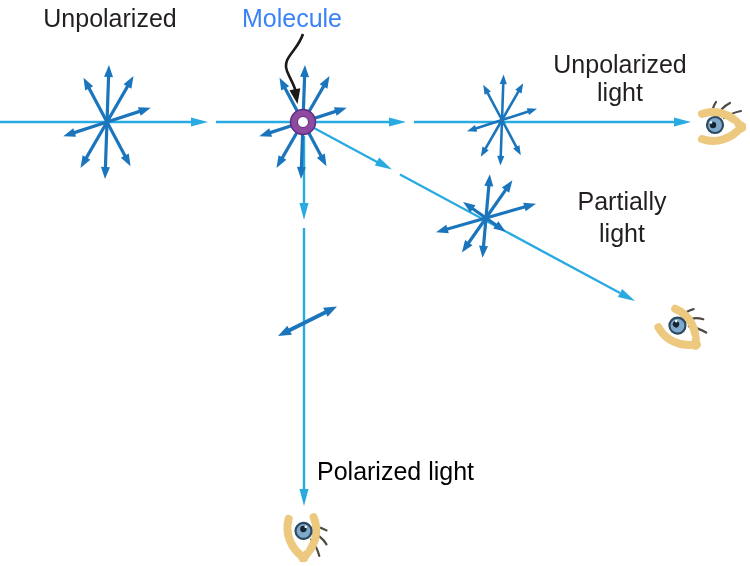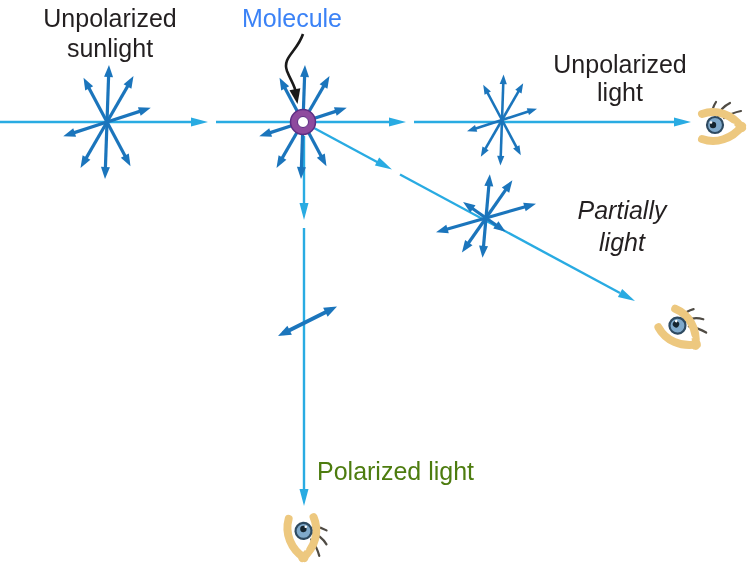--- a/index.html
+++ b/index.html
@@ -16,21 +16,21 @@
     position:absolute;
     font-size:25px;
     line-height:30px;
     color:#231F20;
     white-space:nowrap;
   }
   .center{text-align:center;}
   #lbl-sun{left:25px;top:3px;width:170px;}
   #lbl-mol{left:227px;top:3px;width:130px;}
   #lbl-unp{left:540px;top:50px;width:160px;line-height:28px;}
-  #lbl-part{left:542px;top:194px;width:160px;line-height:32px;font-style:italic;}
+  #lbl-part{left:542px;top:185px;width:160px;line-height:32px;}
   #lbl-pol{left:317px;top:456px;width:230px;text-align:left;}
 </style>
 </head>
 <body>
 
 <div class="stage">
 
   <svg class="diagram-svg" width="750" height="566" viewBox="0 0 750 566">
     <g id="ray-horizontal">
         <line x1="0" y1="122" x2="193" y2="122" stroke="#29ABE2" stroke-width="2.4"></line>
@@ -173,34 +173,33 @@
           <polygon points="-2,-6 13,-2 0,7" fill="#ffffff"></polygon>
           <circle cx="-7" cy="-1" r="8" fill="#7FA9CB" stroke="#2E4A61" stroke-width="2.2"></circle>
           <circle cx="-9" cy="-1" r="3.2" fill="#16252F"></circle>
           <circle cx="-11" cy="-3.5" r="1.3" fill="#ffffff"></circle>
         </g>
       </g>
   </svg>
 
   <div class="label center" id="lbl-sun" style="color: rgb(35, 31, 32);">
     <div>Unpolarized</div>
-    <div>sunlight</div>
   </div>
 
   <div class="label center" id="lbl-mol" style="color: #3b82f6;">
     <div>Molecule</div>
   </div>
 
   <div class="label center" id="lbl-unp" style="color: rgb(35, 31, 32);">
     <div>Unpolarized</div>
     <div>light</div>
   </div>
 
   <div class="label center" id="lbl-part" style="color: rgb(35, 31, 32);">
     <div>Partially</div>
     <div>light</div>
   </div>
 
-  <div class="label" id="lbl-pol" style="color: #4d7c0f;">
+  <div class="label" id="lbl-pol" style="color: #000000;">
     <div>Polarized light</div>
   </div>
 
 </div>
 
 </body></html>

